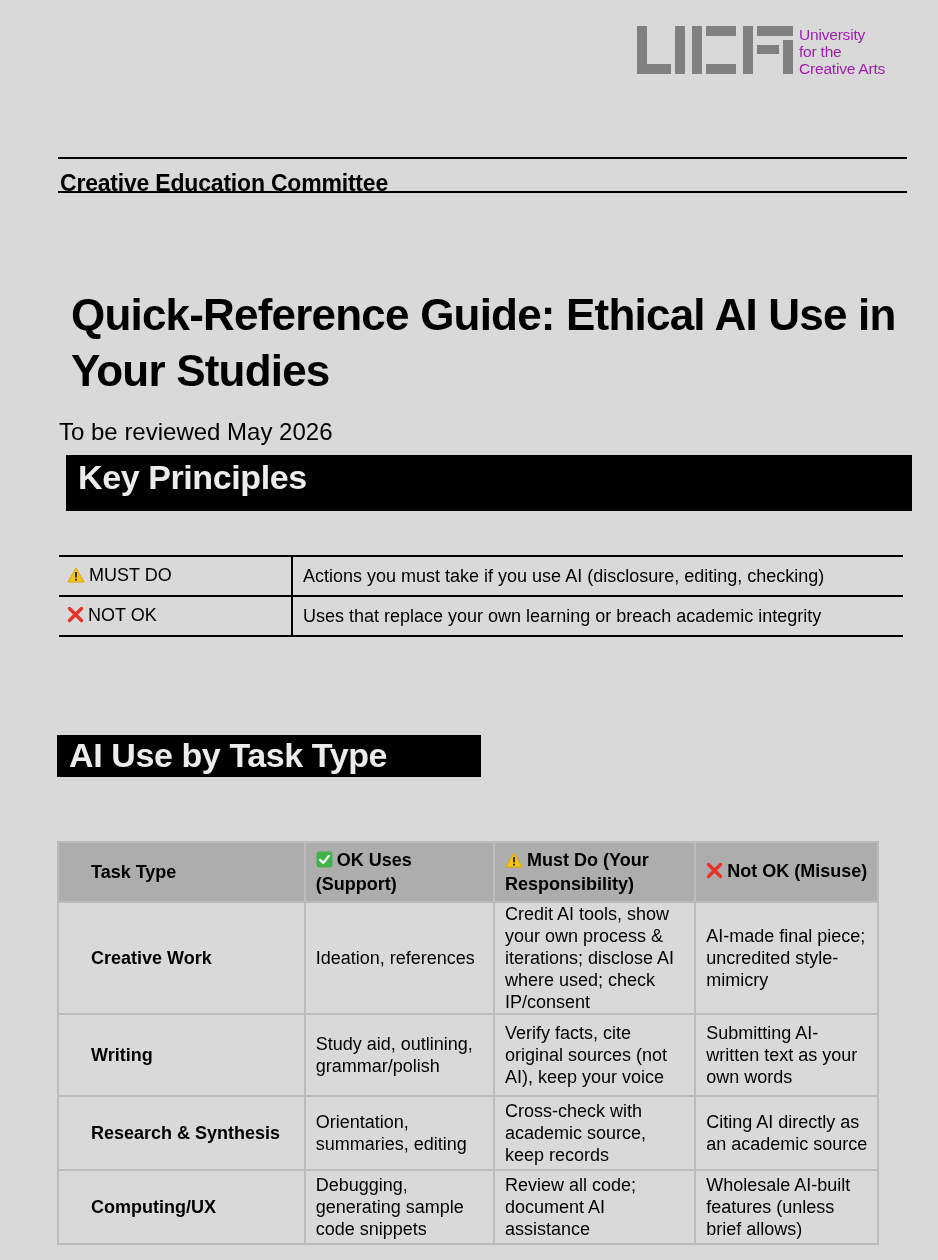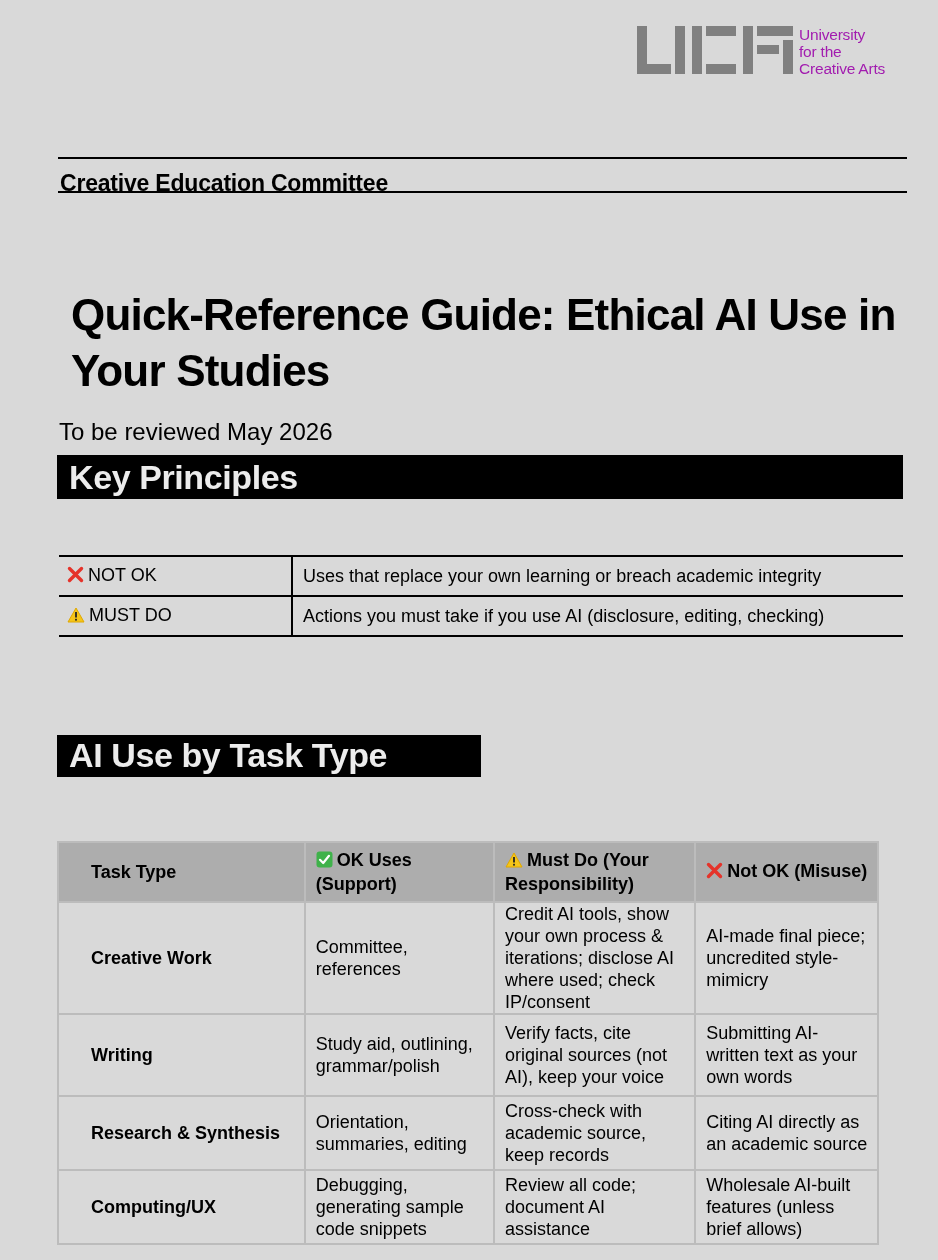--- a/index.html
+++ b/index.html
@@ -28,21 +28,21 @@
     position: absolute; left: 59px; top: 275px; width: 860px;
     font-size: 44px; font-weight: bold; line-height: 56px; letter-spacing: -0.8px;
     margin: 12px;
   }
   .review { position: absolute; left: 59px; top: 418px; font-size: 24px; }
   .h2-bar {
     position: absolute; background: #000; color: #ececec;
     font-weight: bold; font-size: 34px; letter-spacing: -0.4px;
     box-sizing: border-box; padding-left: 12px;
   }
-  .h2-key { left: 57px; top: 455px; width: 846px; height: 44px; line-height: 44px; }
+  .h2-key { left: 66px; top: 455px; width: 846px; height: 56px; line-height: 44px; }
   .h2-task { left: 57px; top: 735px; width: 424px; height: 42px; line-height: 40px; }
 
   table.principles {
     position: absolute; left: 59px; top: 555px; width: 844px;
     border-collapse: collapse; font-size: 18px;
   }
   table.principles td {
     height: 38px; border-top: 2px solid #000; border-bottom: 2px solid #000;
     padding: 0 0 0 10px; vertical-align: middle;
   }
@@ -98,38 +98,38 @@
 
 <div class="review">To be reviewed May 2026</div>
 
 <div class="h2-bar h2-key">Key Principles</div>
 
 <table class="principles">
   <tbody>
   <tr>
     <td class="k">
       <span class="ico">
-        <svg width="17" height="17" viewBox="0 0 17 17">
-              <path d="M2.5 2.5 L14.5 14.5 M14.5 2.5 L2.5 14.5" stroke="#e5332a" stroke-width="3.4" stroke-linecap="round"></path>
-            </svg>
-      </span><span>NOT OK</span>
-    </td>
-    <td>Uses that replace your own learning or breach academic integrity</td>
-  </tr>
-  <tr>
-    <td class="k">
-      <span class="ico">
         <svg width="18" height="16" viewBox="0 0 18 16">
               <path d="M9 1 L17 15 L1 15 Z" fill="#f5c518" stroke="#e0a800" stroke-width="1" stroke-linejoin="round"></path>
               <rect x="8.1" y="5" width="1.8" height="5.5" fill="#222"></rect>
               <rect x="8.1" y="11.8" width="1.8" height="1.8" fill="#222"></rect>
             </svg>
       </span><span>MUST DO</span>
     </td>
     <td>Actions you must take if you use AI (disclosure, editing, checking)</td>
+  </tr>
+  <tr>
+    <td class="k">
+      <span class="ico">
+        <svg width="17" height="17" viewBox="0 0 17 17">
+              <path d="M2.5 2.5 L14.5 14.5 M14.5 2.5 L2.5 14.5" stroke="#e5332a" stroke-width="3.4" stroke-linecap="round"></path>
+            </svg>
+      </span><span>NOT OK</span>
+    </td>
+    <td>Uses that replace your own learning or breach academic integrity</td>
   </tr>
 </tbody>
   </table>
 
 <div class="h2-bar h2-task">AI Use by Task Type</div>
 
 <table class="tasks">
   <thead>
     <tr>
       <th class="c0"><span>Task Type</span></th>
@@ -149,21 +149,21 @@
       <th class="c3">
         <span class="ico"><svg width="17" height="17" viewBox="0 0 17 17">
               <path d="M2.5 2.5 L14.5 14.5 M14.5 2.5 L2.5 14.5" stroke="#e5332a" stroke-width="3.4" stroke-linecap="round"></path>
             </svg></span><span>Not OK (Misuse)</span>
       </th>
     </tr>
   </thead>
   <tbody>
     <tr style="height:112px;">
       <td class="c0">Creative Work</td>
-      <td class="c1">Committee, references</td>
+      <td class="c1">Ideation, references</td>
       <td class="c2">Credit AI tools, show your own process &amp; iterations; disclose AI where used; check IP/consent</td>
       <td class="c3">AI-made final piece; uncredited style-mimicry</td>
     </tr>
     <tr style="height:82px;">
       <td class="c0">Writing</td>
       <td class="c1">Study aid, outlining, grammar/polish</td>
       <td class="c2">Verify facts, cite original sources (not AI), keep your voice</td>
       <td class="c3">Submitting AI-written text as your own words</td>
     </tr>
     <tr style="height:74px;">

